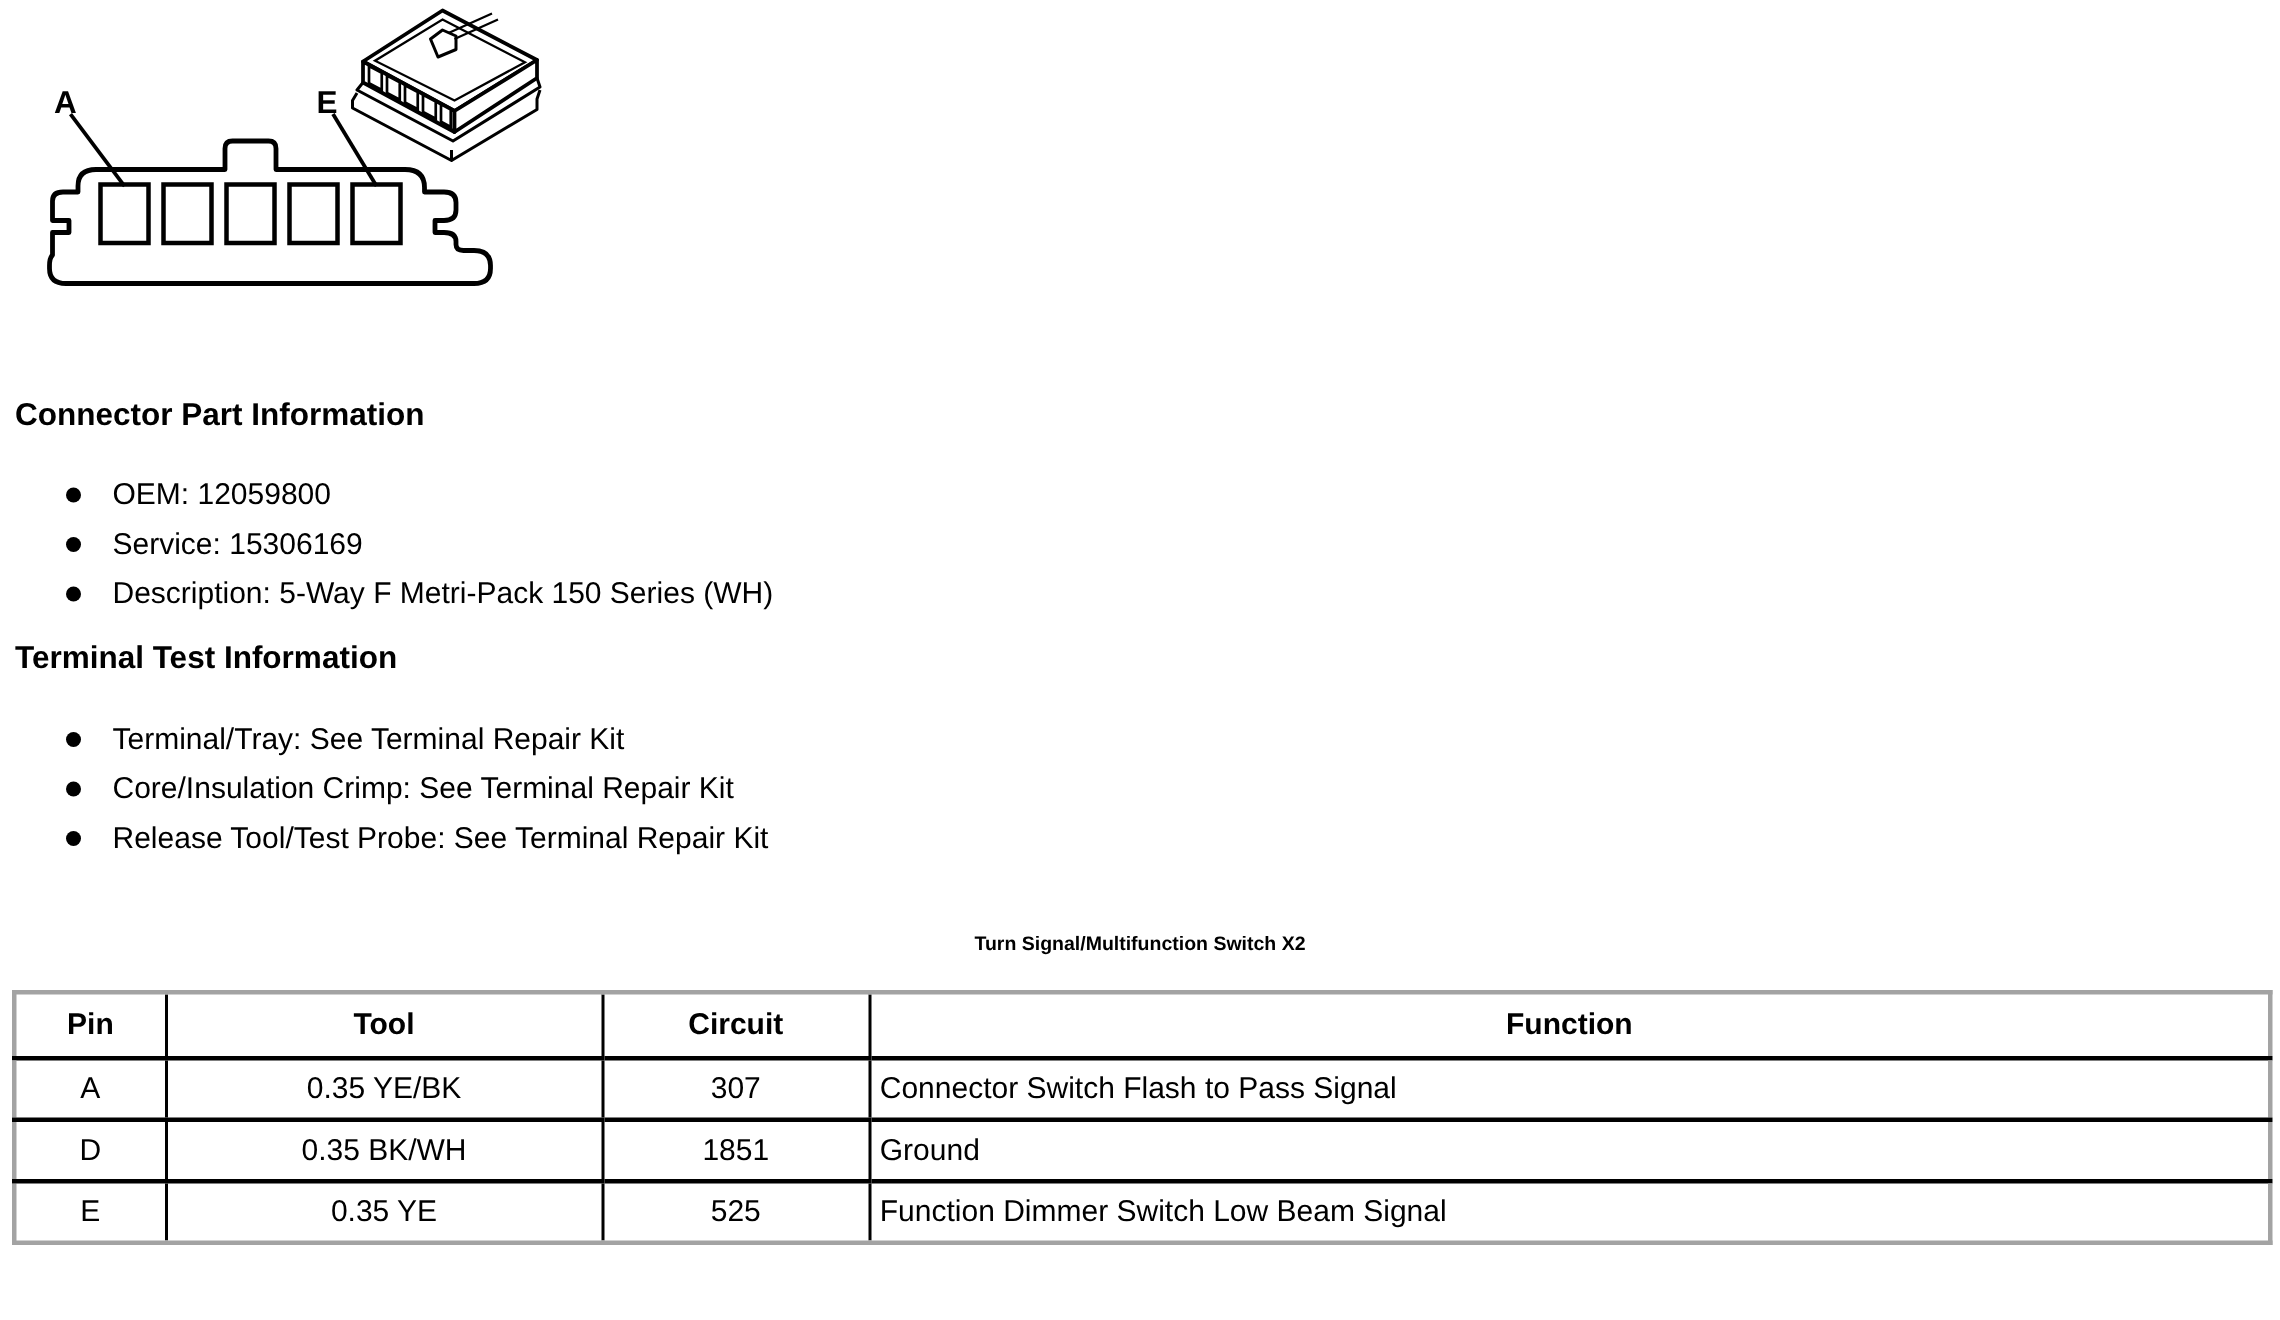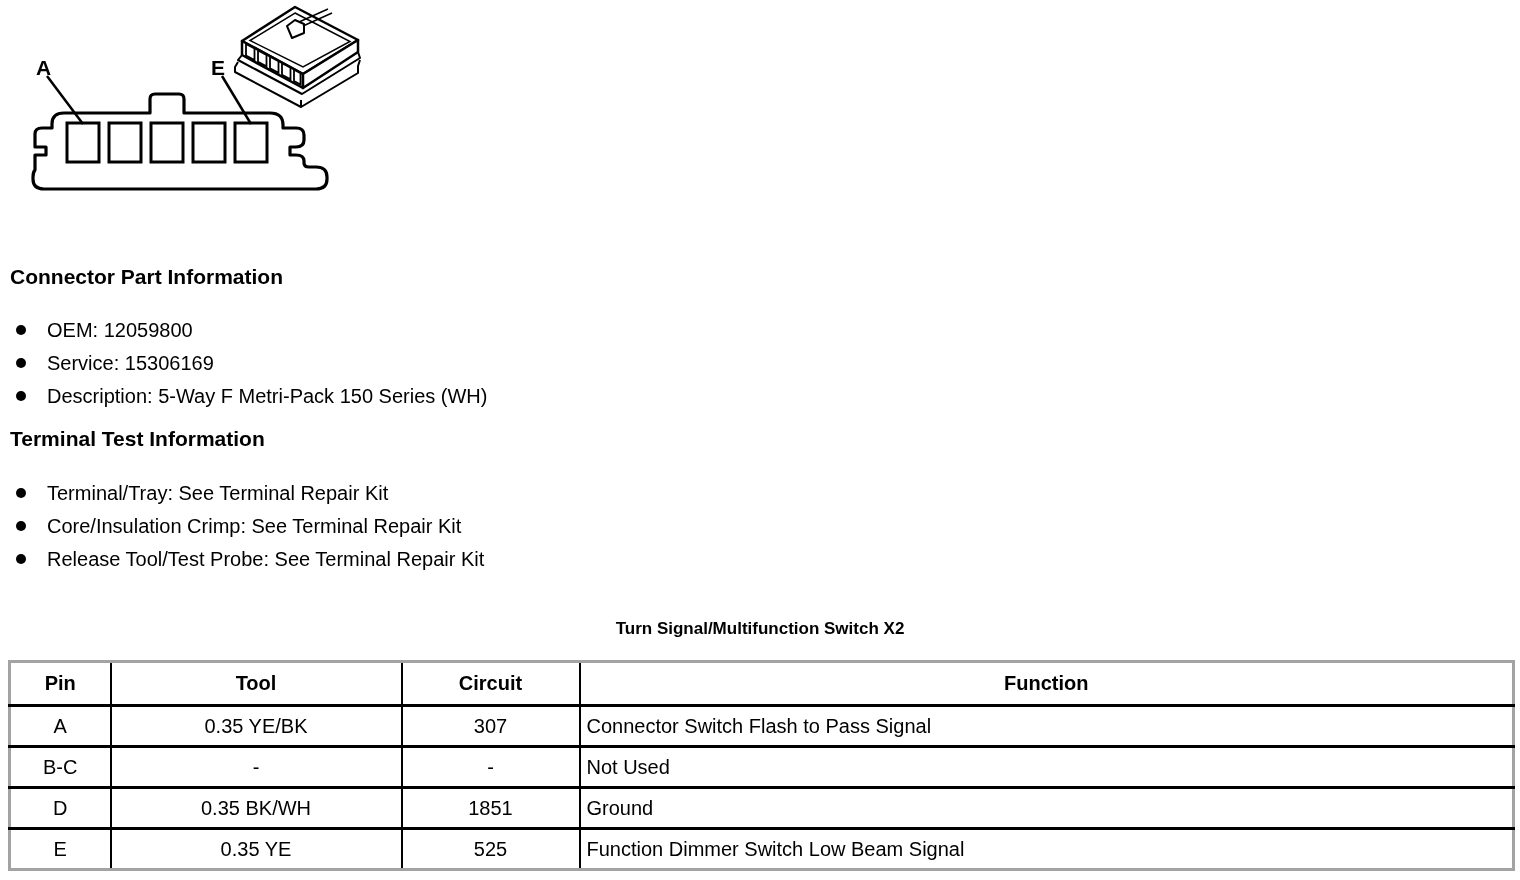--- a/index.html
+++ b/index.html
@@ -19,42 +19,42 @@
   
   .section-heading {
     font-size: 21px;
     font-weight: bold;
     line-height: 26px;
     left: 10px;
     white-space: nowrap;
   }
   
   .bullet-item {
-    left: 16px;
+    left: 44px;
     display: flex;
     align-items: flex-start;
     font-size: 20px;
     line-height: 25px;
     white-space: nowrap;
   }
   .bullet-dot {
     width: 10px; height: 10px;
     border-radius: 50%;
     background: #000;
     margin-top: 7px;
     margin-right: 21px;
     flex: 0 0 auto;
   }
 
   
   .table-title {
     left: 0; top: 616px;
     width: 1520px;
     text-align: center;
-    font-size: 17px;
+    font-size: 13px;
     font-weight: bold;
     line-height: 26px;
   }
 
   
   table.pinout {
     position: absolute;
     left: 8px; top: 660px;
     width: 1504px;
     border-collapse: collapse;
@@ -180,26 +180,20 @@
     </tr>
   </thead>
   <tbody>
     <tr>
       <td>A</td>
       <td>0.35 YE/BK</td>
       <td>307</td>
       <td class="fn">Connector Switch Flash to Pass Signal</td>
     </tr>
     <tr>
-      <td>B-C</td>
-      <td>-</td>
-      <td>-</td>
-      <td class="fn">Not Used</td>
-    </tr>
-    <tr>
       <td>D</td>
       <td>0.35 BK/WH</td>
       <td>1851</td>
       <td class="fn">Ground</td>
     </tr>
     <tr>
       <td>E</td>
       <td>0.35 YE</td>
       <td>525</td>
       <td class="fn">Function Dimmer Switch Low Beam Signal</td>

